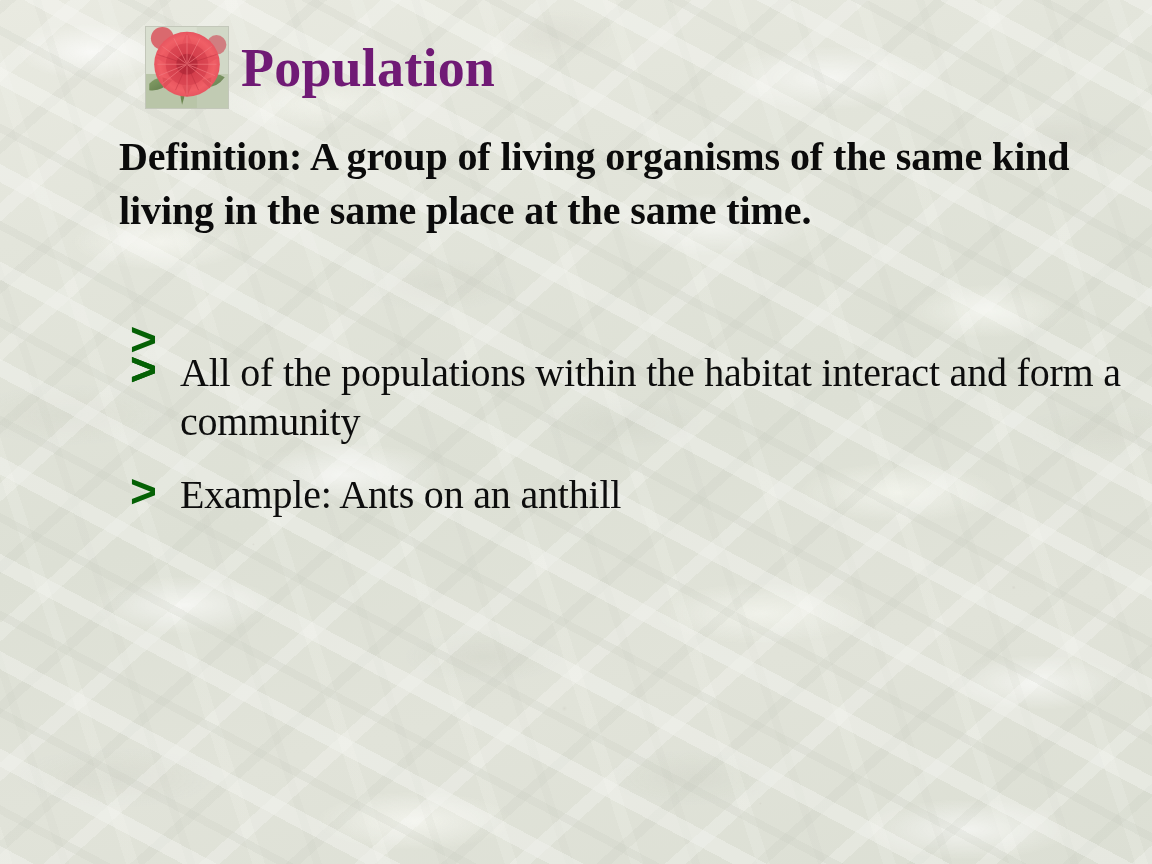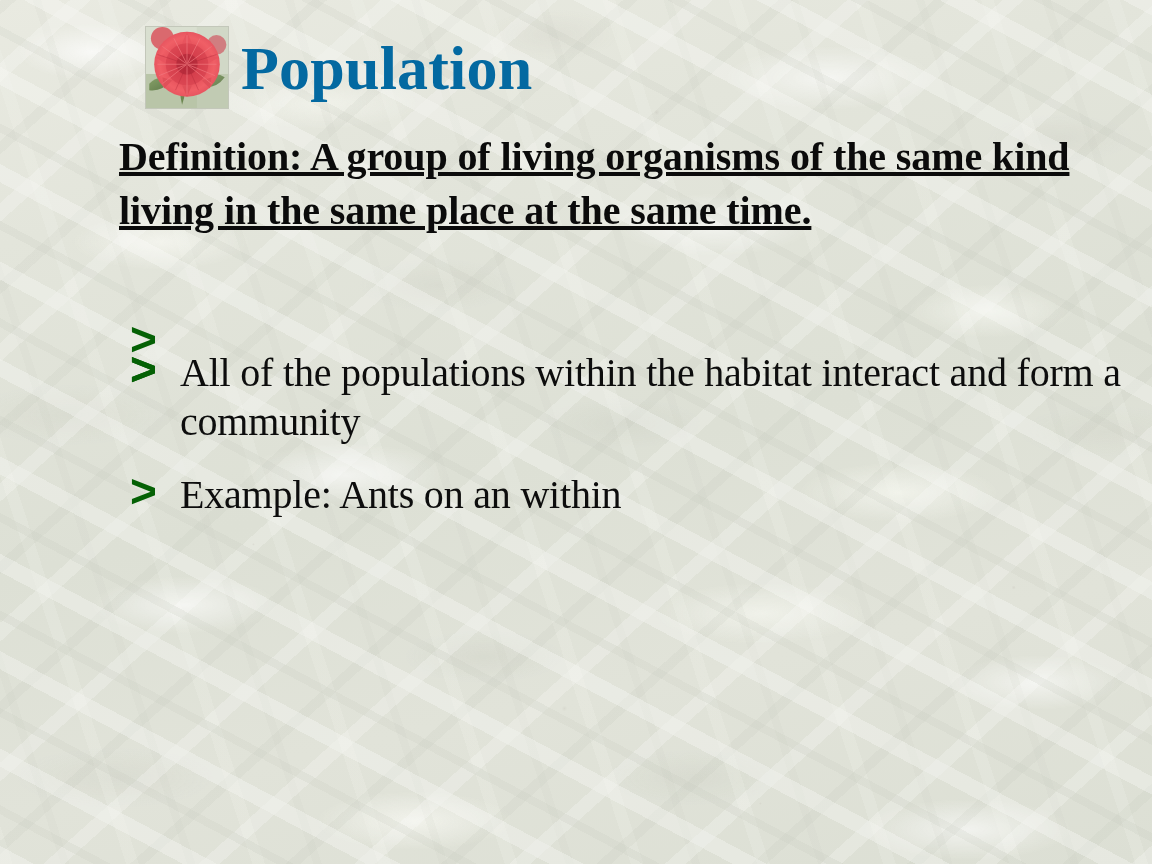--- a/index.html
+++ b/index.html
@@ -111,41 +111,40 @@
     flex: 0 0 auto;
     border: 1px solid rgba(190,192,182,.7);
     box-sizing: border-box;
     overflow: hidden;
     position: relative;
     background: #cfd6c2;
   }
   .flower-thumb svg { display: block; width: 100%; height: 100%; }
 
   .slide-title {
-    font-size: 62px;
+    font-size: 54px;
     font-weight: bold;
-    color: #0369a1;
+    color: #701a75;
     line-height: 1;
     margin-left: 12px;
     white-space: nowrap;
     letter-spacing: .2px;
   }
 
   
   .definition {
     position: absolute;
     left: 119px;
     top: 130px;
     width: 975px;
     font-size: 40px;
     font-weight: bold;
     color: #0b0b0b;
     line-height: 1.35;
     letter-spacing: -.1px;
-    text-decoration: underline;
   }
 
   
   .bullets {
     position: absolute;
     left: 118px;
     top: 318px;
     width: 1034px;
   }
   .bullet {
@@ -259,19 +258,19 @@
         <span class="marker">&gt;</span>
       </div>
 
       <div class="bullet b3">
         <span class="marker">&gt;</span>
         <span class="btext">All of the populations within the habitat interact and form a community</span>
       </div>
 
       <div class="bullet b4">
         <span class="marker">&gt;</span>
-        <span class="btext">Example: Ants on an within</span>
+        <span class="btext">Example: Ants on an anthill</span>
       </div>
 
     </div>
 
   </div>
 </div>
 
 </body></html>

